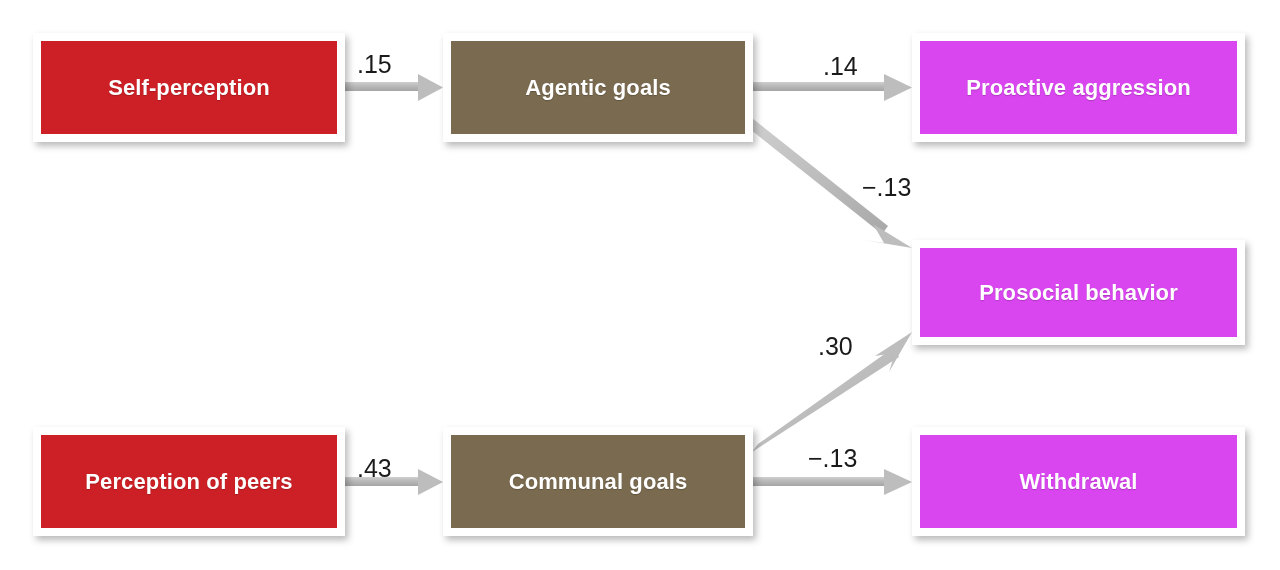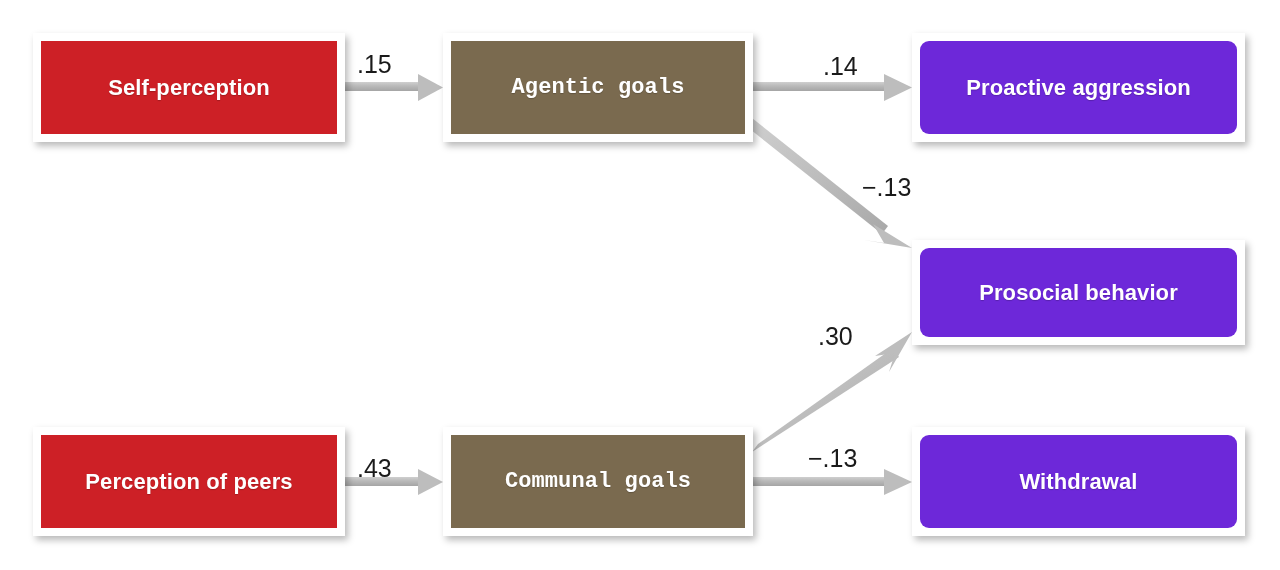--- a/index.html
+++ b/index.html
@@ -30,22 +30,22 @@
   .node .label{
     color:#ffffff;
     font-weight:bold;
     font-size:22px;
     letter-spacing:0.1px;
     line-height:1;
     white-space:nowrap;
     text-shadow:0 1px 1px rgba(0,0,0,0.20);
   }
   .fill.red   {background:#cd2026;}
-  .fill.brown {background:#7a6a4f;font-family:Liberation Mono, monospace;}
-  .fill.green {background:#6d28d9;border-radius:9px;}
+  .fill.brown {background:#7a6a4f;}
+  .fill.green {background:#d946ef;}
 
   
   #arrows{
     position:absolute;left:0;top:0;
     width:1280px;height:570px;
     z-index:1;
   }
   
   .edge-label{
     position:absolute;
@@ -148,19 +148,19 @@
       <span class="label">Communal goals</span>
     </div>
   </div>
 
   <div class="edge-label" style="left:357px;top:52px;">.15</div>
 
   <div class="edge-label" style="left:823px;top:54px;">.14</div>
 
   <div class="edge-label" style="left:862px;top:175px;">−.13</div>
 
-  <div class="edge-label" style="left:818px;top:324px;">.30</div>
+  <div class="edge-label" style="left:818px;top:334px;">.30</div>
 
   <div class="edge-label" style="left:357px;top:456px;">.43</div>
 
   <div class="edge-label" style="left:808px;top:446px;">−.13</div>
 
 </div>
 
 </body></html>

